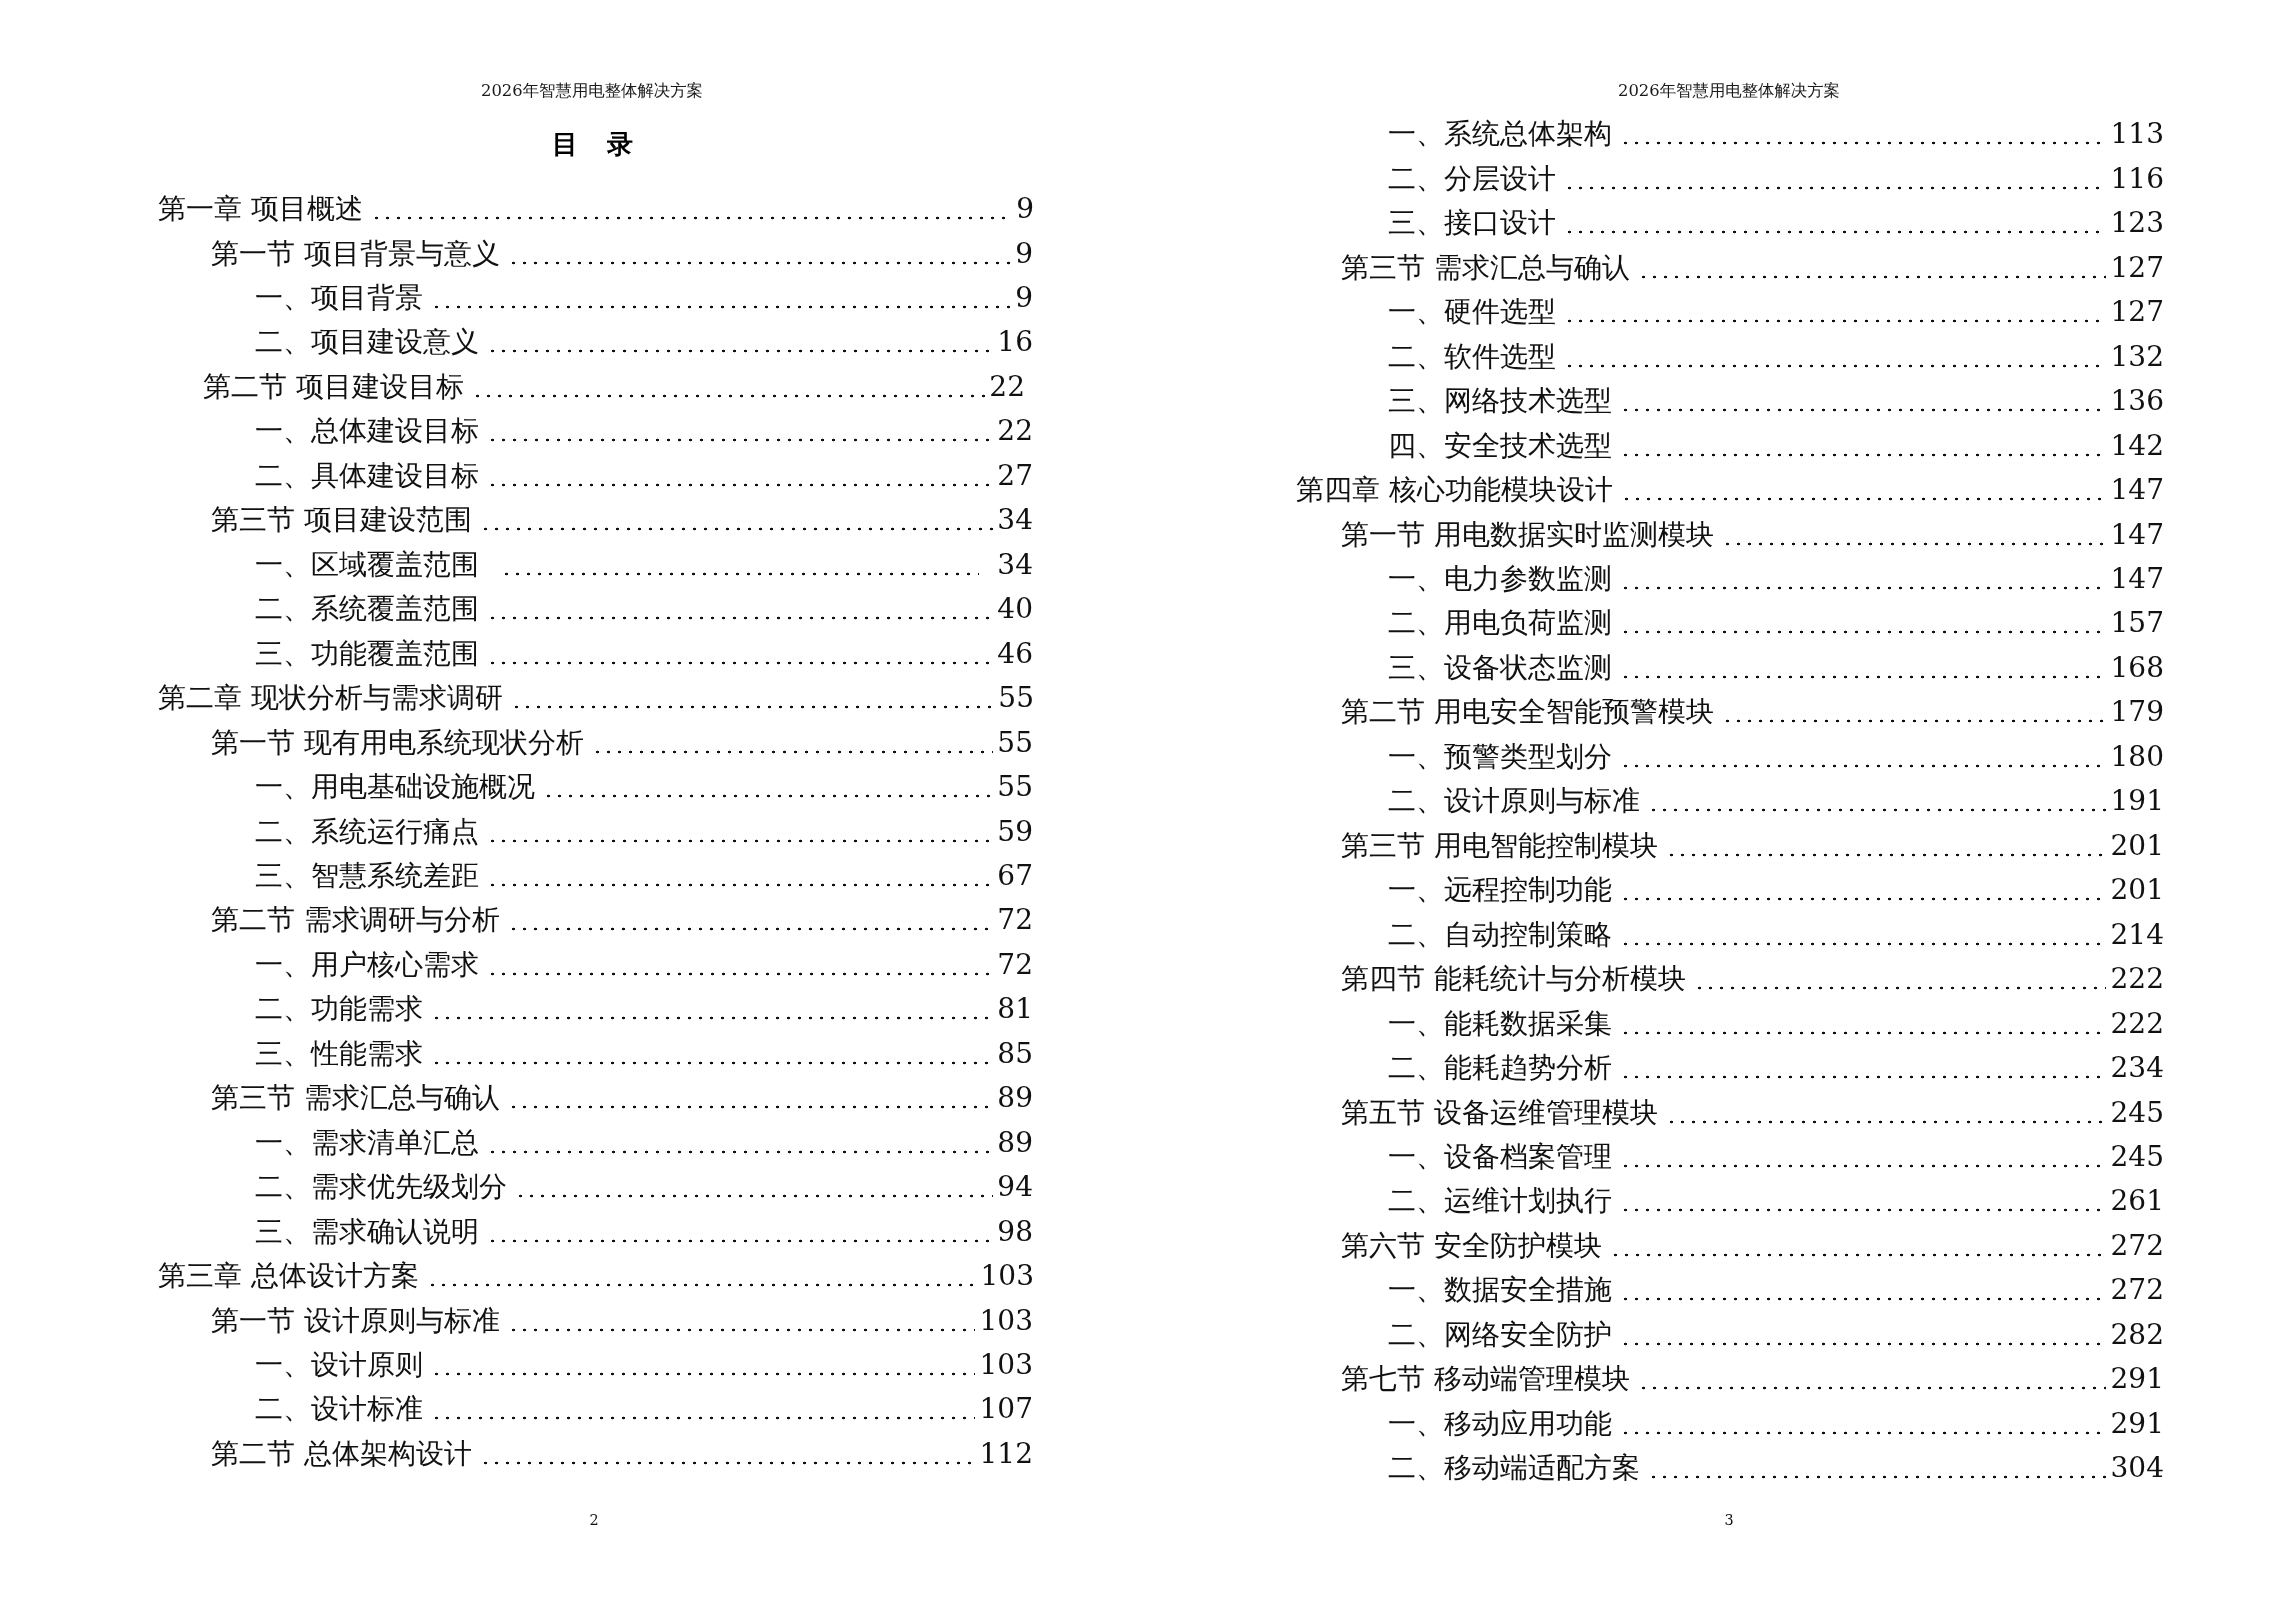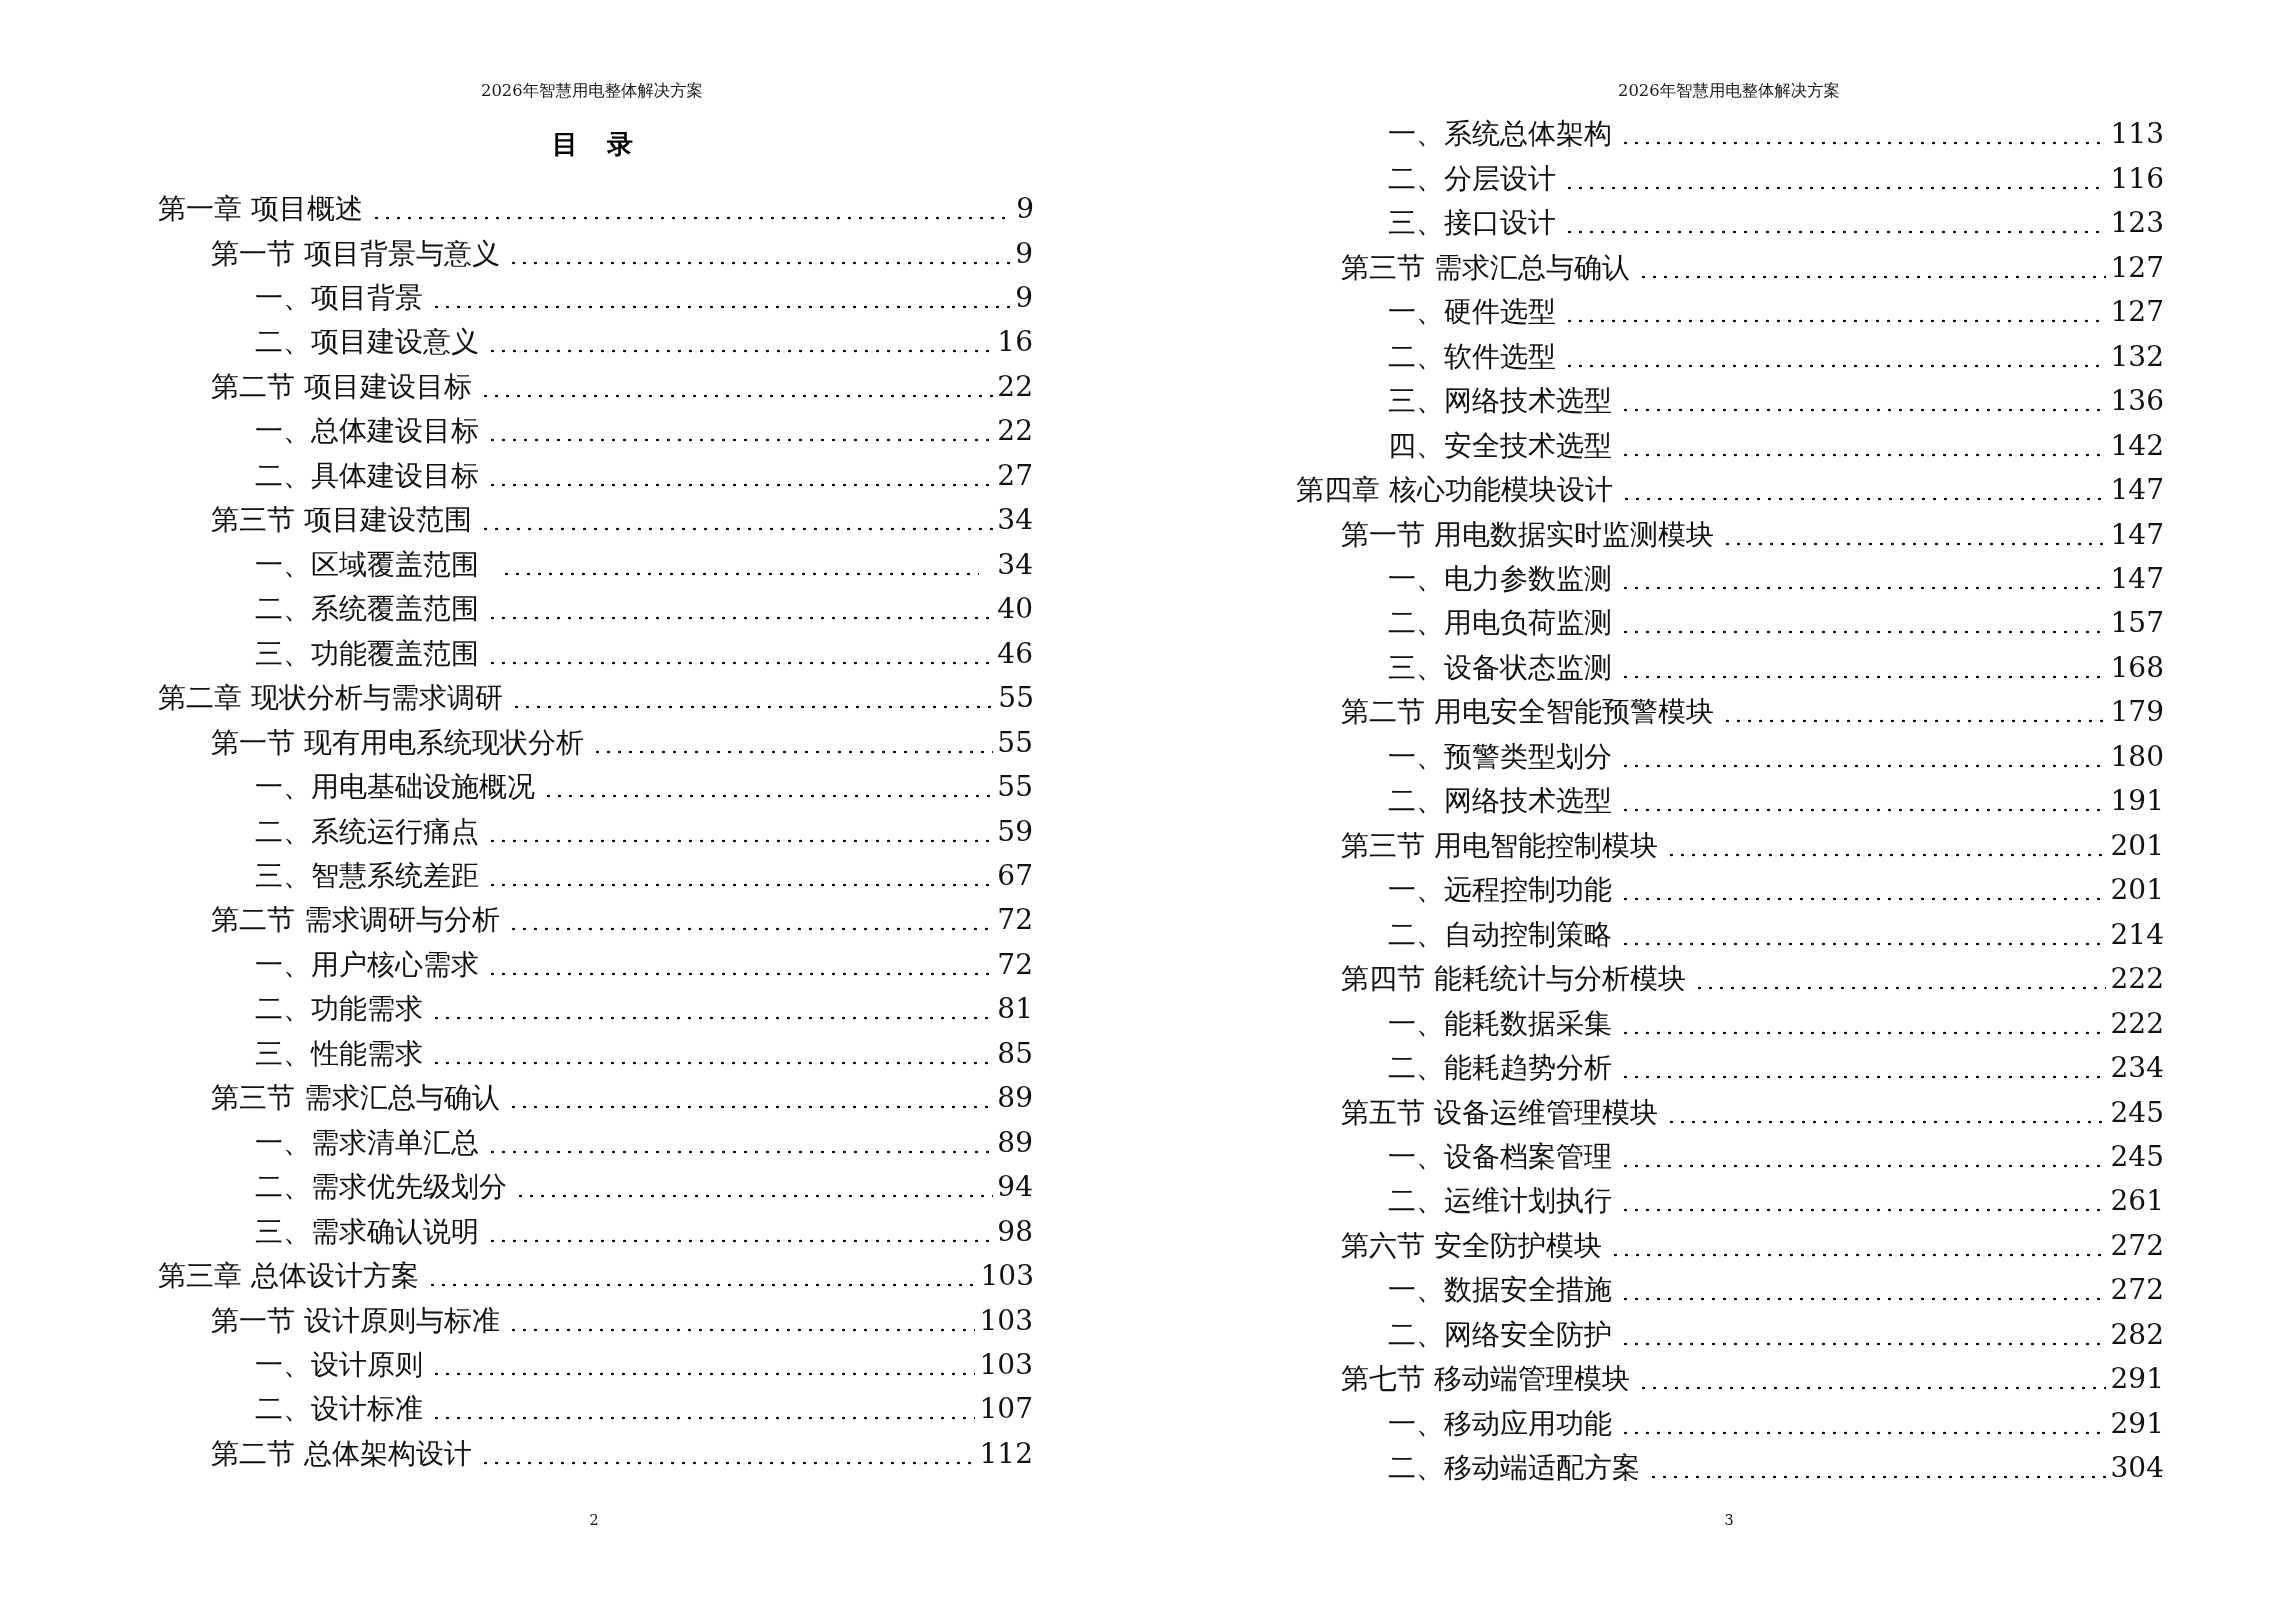--- a/index.html
+++ b/index.html
@@ -57,21 +57,21 @@
       <li class="toc-row" style="left: 255px; width: 778px; top: 283px;">
         <span class="label">一、项目背景</span>
         <span class="leader"></span>
         <span class="pnum">9</span>
       </li>
       <li class="toc-row" style="left: 255px; width: 778px; top: 327px;">
         <span class="label">二、项目建设意义</span>
         <span class="leader"></span>
         <span class="pnum">16</span>
       </li>
-      <li class="toc-row" style="left: 211px; width: 822px; top: 372px;">
+      <li class="toc-row" style="left: 203px; width: 822px; top: 372px;">
         <span class="label">第二节  项目建设目标</span>
         <span class="leader"></span>
         <span class="pnum">22</span>
       </li>
       <li class="toc-row" style="left: 255px; width: 778px; top: 416px;">
         <span class="label">一、总体建设目标</span>
         <span class="leader"></span>
         <span class="pnum">22</span>
       </li>
       <li class="toc-row" style="left: 255px; width: 778px; top: 461px;">
@@ -265,21 +265,21 @@
         <span class="label">第二节  用电安全智能预警模块</span>
         <span class="leader"></span>
         <span class="pnum">179</span>
       </li>
       <li class="toc-row" style="left: 246px; width: 776px; top: 742px;">
         <span class="label">一、预警类型划分</span>
         <span class="leader"></span>
         <span class="pnum">180</span>
       </li>
       <li class="toc-row" style="left: 246px; width: 776px; top: 786px;">
-        <span class="label">二、网络技术选型</span>
+        <span class="label">二、设计原则与标准</span>
         <span class="leader"></span>
         <span class="pnum">191</span>
       </li>
       <li class="toc-row" style="left: 199px; width: 823px; top: 831px;">
         <span class="label">第三节  用电智能控制模块</span>
         <span class="leader"></span>
         <span class="pnum">201</span>
       </li>
       <li class="toc-row" style="left: 246px; width: 776px; top: 875px;">
         <span class="label">一、远程控制功能</span>

